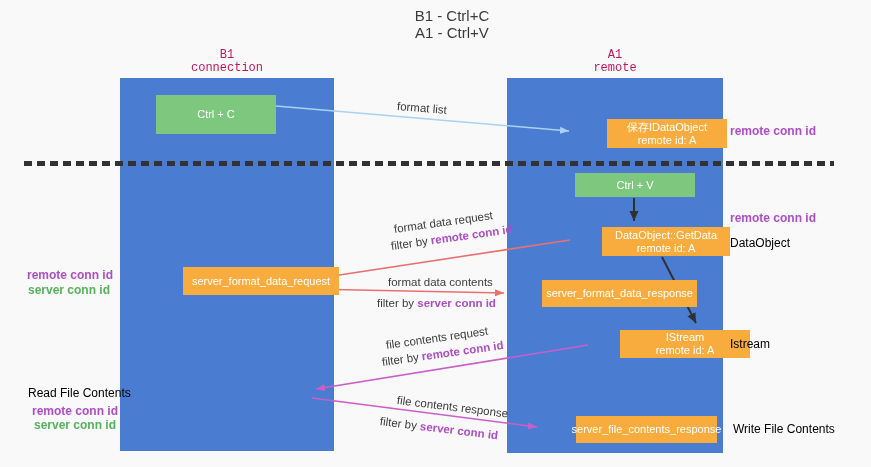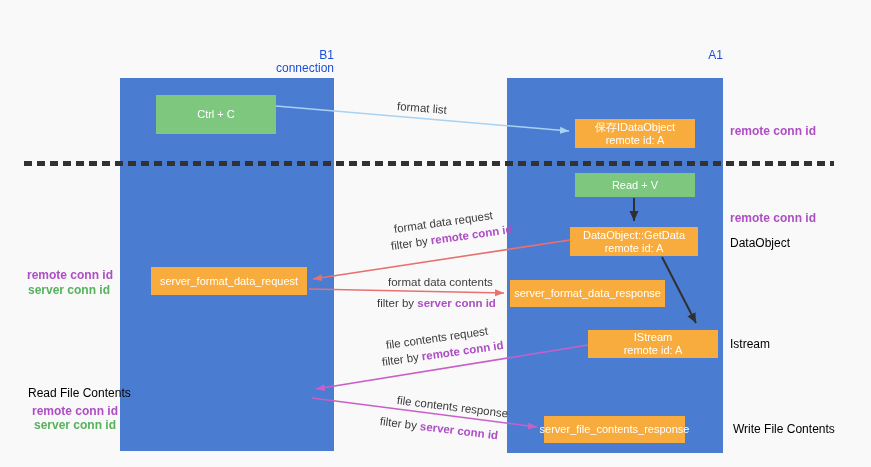--- a/index.html
+++ b/index.html
@@ -12,42 +12,42 @@
     position:relative;
     width:871px;height:467px;
     background:#f9f9fa;
     overflow:hidden;
   }
   .title{
     position:absolute;left:352px;top:7px;width:200px;
     text-align:center;font-size:15px;line-height:17px;color:#3b3b3b;
   }
   .lane-header{
-    position:absolute;text-align:right;
-    font-size:12px;line-height:13px;color:#1d4ed8;
+    position:absolute;text-align:center;
+    font-size:12px;line-height:13px;color:#be185d;font-family:Liberation Mono, monospace;
   }
   .lane-header.left{left:120px;top:49px;width:214px;}
   .lane-header.right{left:507px;top:49px;width:216px;}
   .lane{
     position:absolute;background:#4a7dd2;
   }
   .lane.left{left:120px;top:78px;width:214px;height:373px;}
   .lane.right{left:507px;top:78px;width:216px;height:375px;}
   .dashed{
     position:absolute;left:24px;top:161px;width:810px;height:5px;
     background:repeating-linear-gradient(90deg,#323232 0,#323232 8px,transparent 8px,transparent 13px);
   }
   .node{
     position:absolute;display:flex;flex-direction:column;
     align-items:center;justify-content:center;
     color:#ffffff;font-size:11px;line-height:13px;text-align:center;
     box-sizing:border-box;
   }
   .node.green{background:#7ec77f;}
-  .node.orange{background:#f8ac3d;}
+  .node.orange{background:#f8ac3d;margin-left:32px;}
   .side-label{
     position:absolute;font-size:12px;line-height:14px;white-space:nowrap;
   }
   .side-label.dark{color:#000000;}
   .side-label.purple{color:#ae4ec4;font-weight:bold;}
   .side-label.green{color:#56b25c;font-weight:bold;}
   .edge-label{
     position:absolute;font-size:11.5px;line-height:13px;color:#3d3d3d;
     white-space:nowrap;transform-origin:left center;
   }
@@ -59,27 +59,32 @@
   svg.arrows{
     position:absolute;left:0;top:0;width:871px;height:467px;
     pointer-events:none;
   }
 </style>
 </head>
 <body>
 
 <div class="stage">
 
+  <div class="title">
+    <div>B1 - Ctrl+C</div>
+    <div>A1 - Ctrl+V</div>
+  </div>
 
   <div class="lane-header left">
     <div>B1</div>
     <div>connection</div>
   </div>
   <div class="lane-header right">
     <div>A1</div>
+    <div>remote</div>
   </div>
 
   <div class="lane left"></div>
   <div class="lane right"></div>
 
   <div class="dashed"></div>
 
   <svg class="arrows">
     <defs>
       <marker id="ah-blue" markerUnits="userSpaceOnUse" markerWidth="10" markerHeight="8" refX="9" refY="3.5" orient="auto">
@@ -107,21 +112,21 @@
   <div class="node green" style="left:156px;top:95px;width:120px;height:39px">
     <span>Ctrl + C</span>
   </div>
 
   <div class="node orange" style="left:575px;top:119px;width:120px;height:29px">
     <span>保存IDataObject</span>
     <span>remote id: A</span>
   </div>
 
   <div class="node green" style="left:575px;top:173px;width:120px;height:24px">
-    <span>Read + V</span>
+    <span>Ctrl + V</span>
   </div>
 
   <div class="node orange" style="left:570px;top:227px;width:128px;height:29px">
     <span>DataObject::GetData</span>
     <span>remote id: A</span>
   </div>
 
   <div class="node orange" style="left:510px;top:280px;width:155px;height:27px">
     <span>server_format_data_response</span>
   </div>

